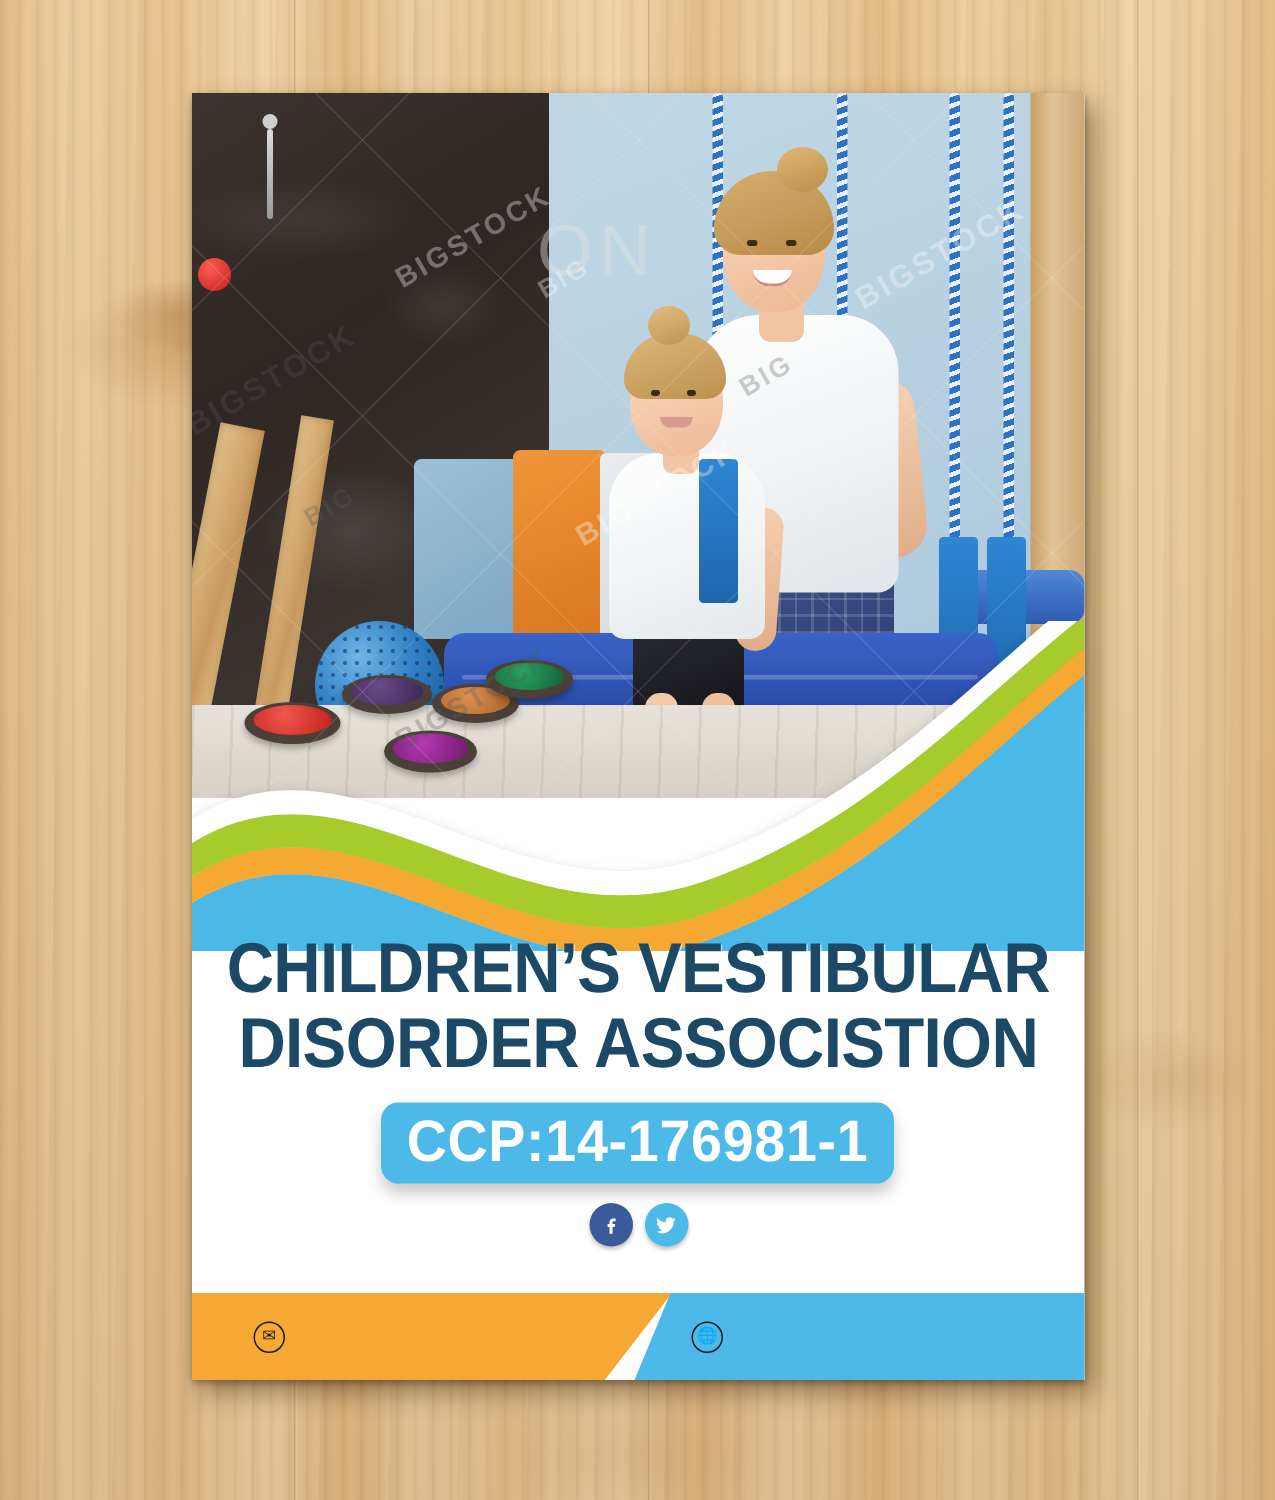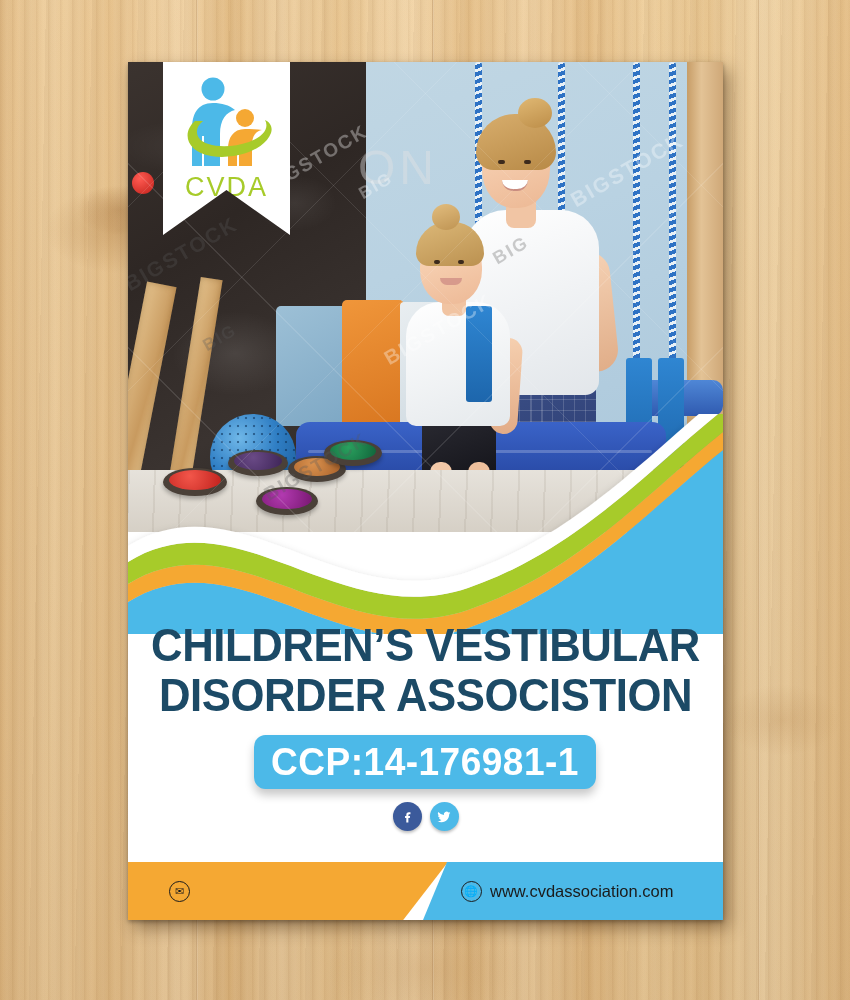--- a/index.html
+++ b/index.html
@@ -333,33 +333,20 @@
         <path fill="#f5a833" d="M0,170 C110,102 210,240 340,196 C450,158 520,78 595,18 L595,36 C520,96 450,176 340,214 C210,258 110,120 0,188 Z"></path>
         <path fill="#a7cb2a" d="M0,148 C110,80 210,218 340,174 C450,136 520,56 595,-4 L595,18 C520,78 450,158 340,196 C210,240 110,102 0,170 Z"></path>
         <path fill="#ffffff" d="M0,132 C110,64 210,202 340,158 C450,120 520,40 595,-20 L595,-4 C520,56 450,136 340,174 C210,218 110,80 0,148 Z"></path>
       </g>
       <path fill="#ffffff" d="M0,148 C110,80 210,218 340,174 C450,136 520,56 595,-4 L595,220 L0,220 Z" opacity="0"></path>
     </svg>
     <svg class="wave" viewBox="0 0 595 220" preserveAspectRatio="none" style="pointer-events:none">
       <path fill="#ffffff" d="M0,190 C110,122 210,260 340,216 C450,178 520,98 595,38 L595,220 L0,220 Z" opacity="0"></path>
     </svg>
 
-    <div class="banner">
-      <svg class="logo-mark" viewBox="0 0 107 96">
-        <circle cx="40" cy="13" r="11.5" fill="#4cb9e8"></circle>
-        <path d="M40 27 C24 27 19 39 19 53 L19 90 L29 90 L29 60 L31 60 L31 90 L47 90 L47 58
-                 C47 44 53 36 62 34 C56 29 49 27 40 27 Z" fill="#4cb9e8"></path>
-        <circle cx="72" cy="42" r="9" fill="#f5a833"></circle>
-        <path d="M72 53 C60 53 55 62 55 73 L55 90 L64 90 L64 70 L66 70 L66 90 L79 90 L79 69
-                 C79 60 83 55 89 54 C84 53 78 53 72 53 Z" fill="#f5a833"></path>
-        <path d="M22 45 C8 57 14 76 38 80 C62 84 92 74 98 57 C100 51 97 46 92 44
-                 C96 51 92 60 76 66 C56 73 32 71 26 62 C22 56 24 50 30 45 Z" fill="#a7cb2a"></path>
-      </svg>
-      <div class="logo-txt">CVDA</div>
-    </div>
 
     <div class="title">
       <div>CHILDREN’S VESTIBULAR</div>
       <div>DISORDER ASSOCISTION</div>
     </div>
 
     <div class="ccp">CCP:14-176981-1</div>
 
     <div class="social">
       <a class="sbtn fb">
@@ -377,18 +364,17 @@
     <div class="footer">
       <div class="f-left"></div>
       <div class="f-right"></div>
 
       <div class="f-item left">
         <span class="f-ic">✉</span>
       </div>
 
       <div class="f-item right">
         <span class="f-ic">🌐</span>
-        <span>www.cvdassociation.com</span>
       </div>
     </div>
 
   </div>
 </div>
 
 </body></html>

